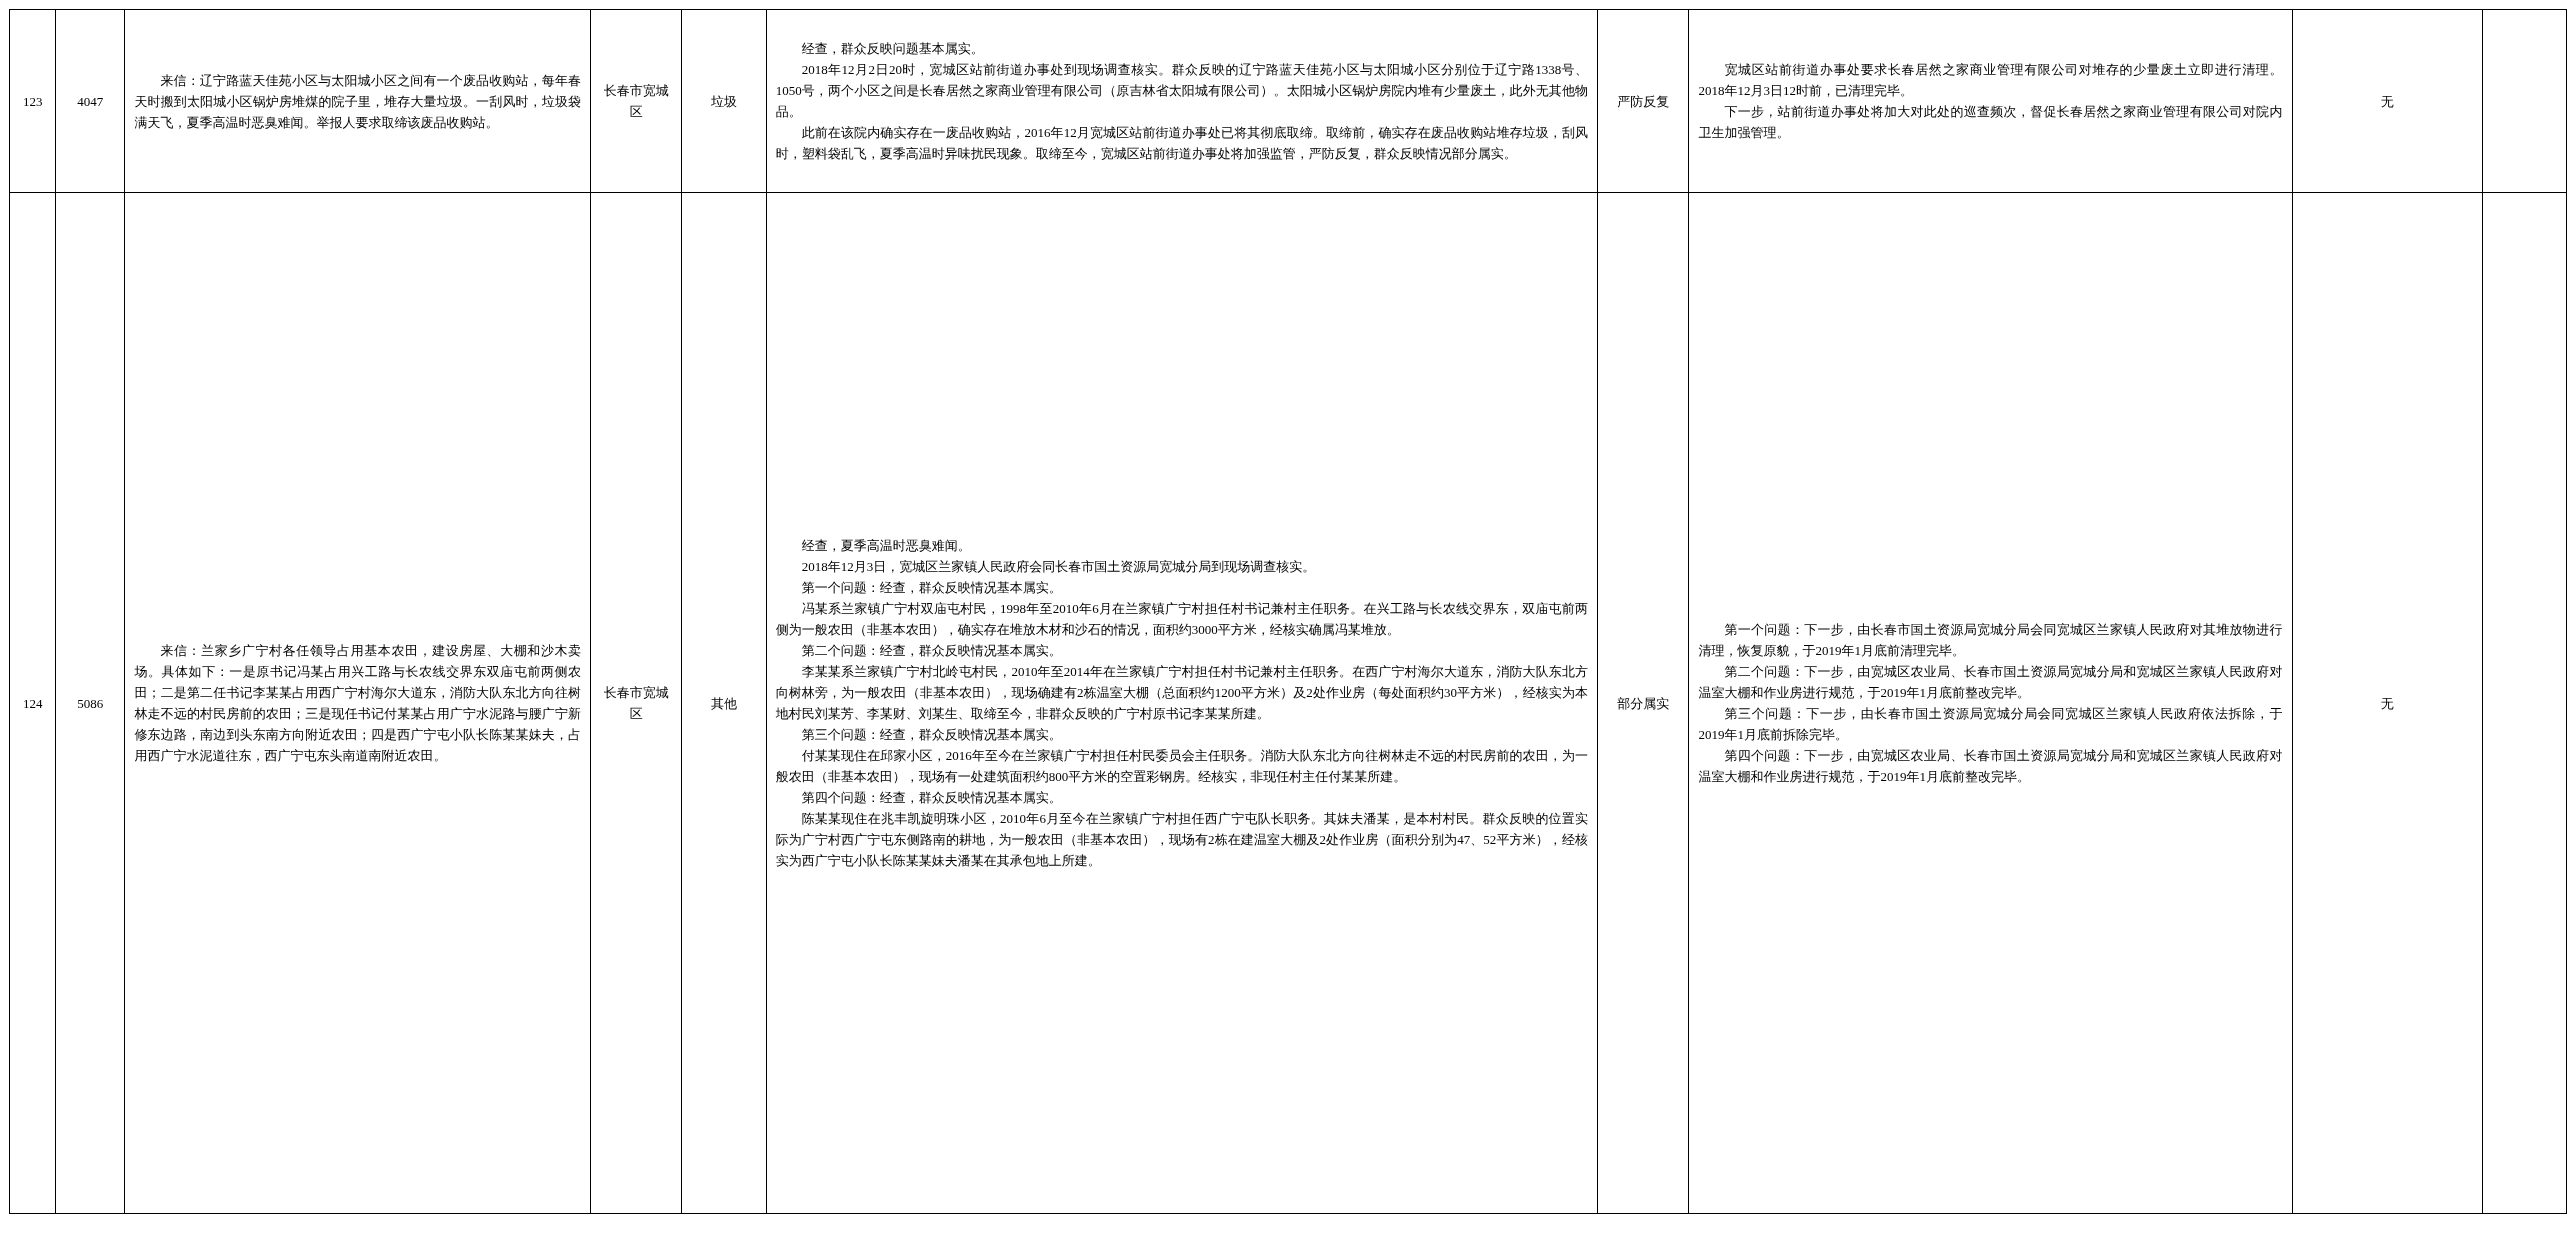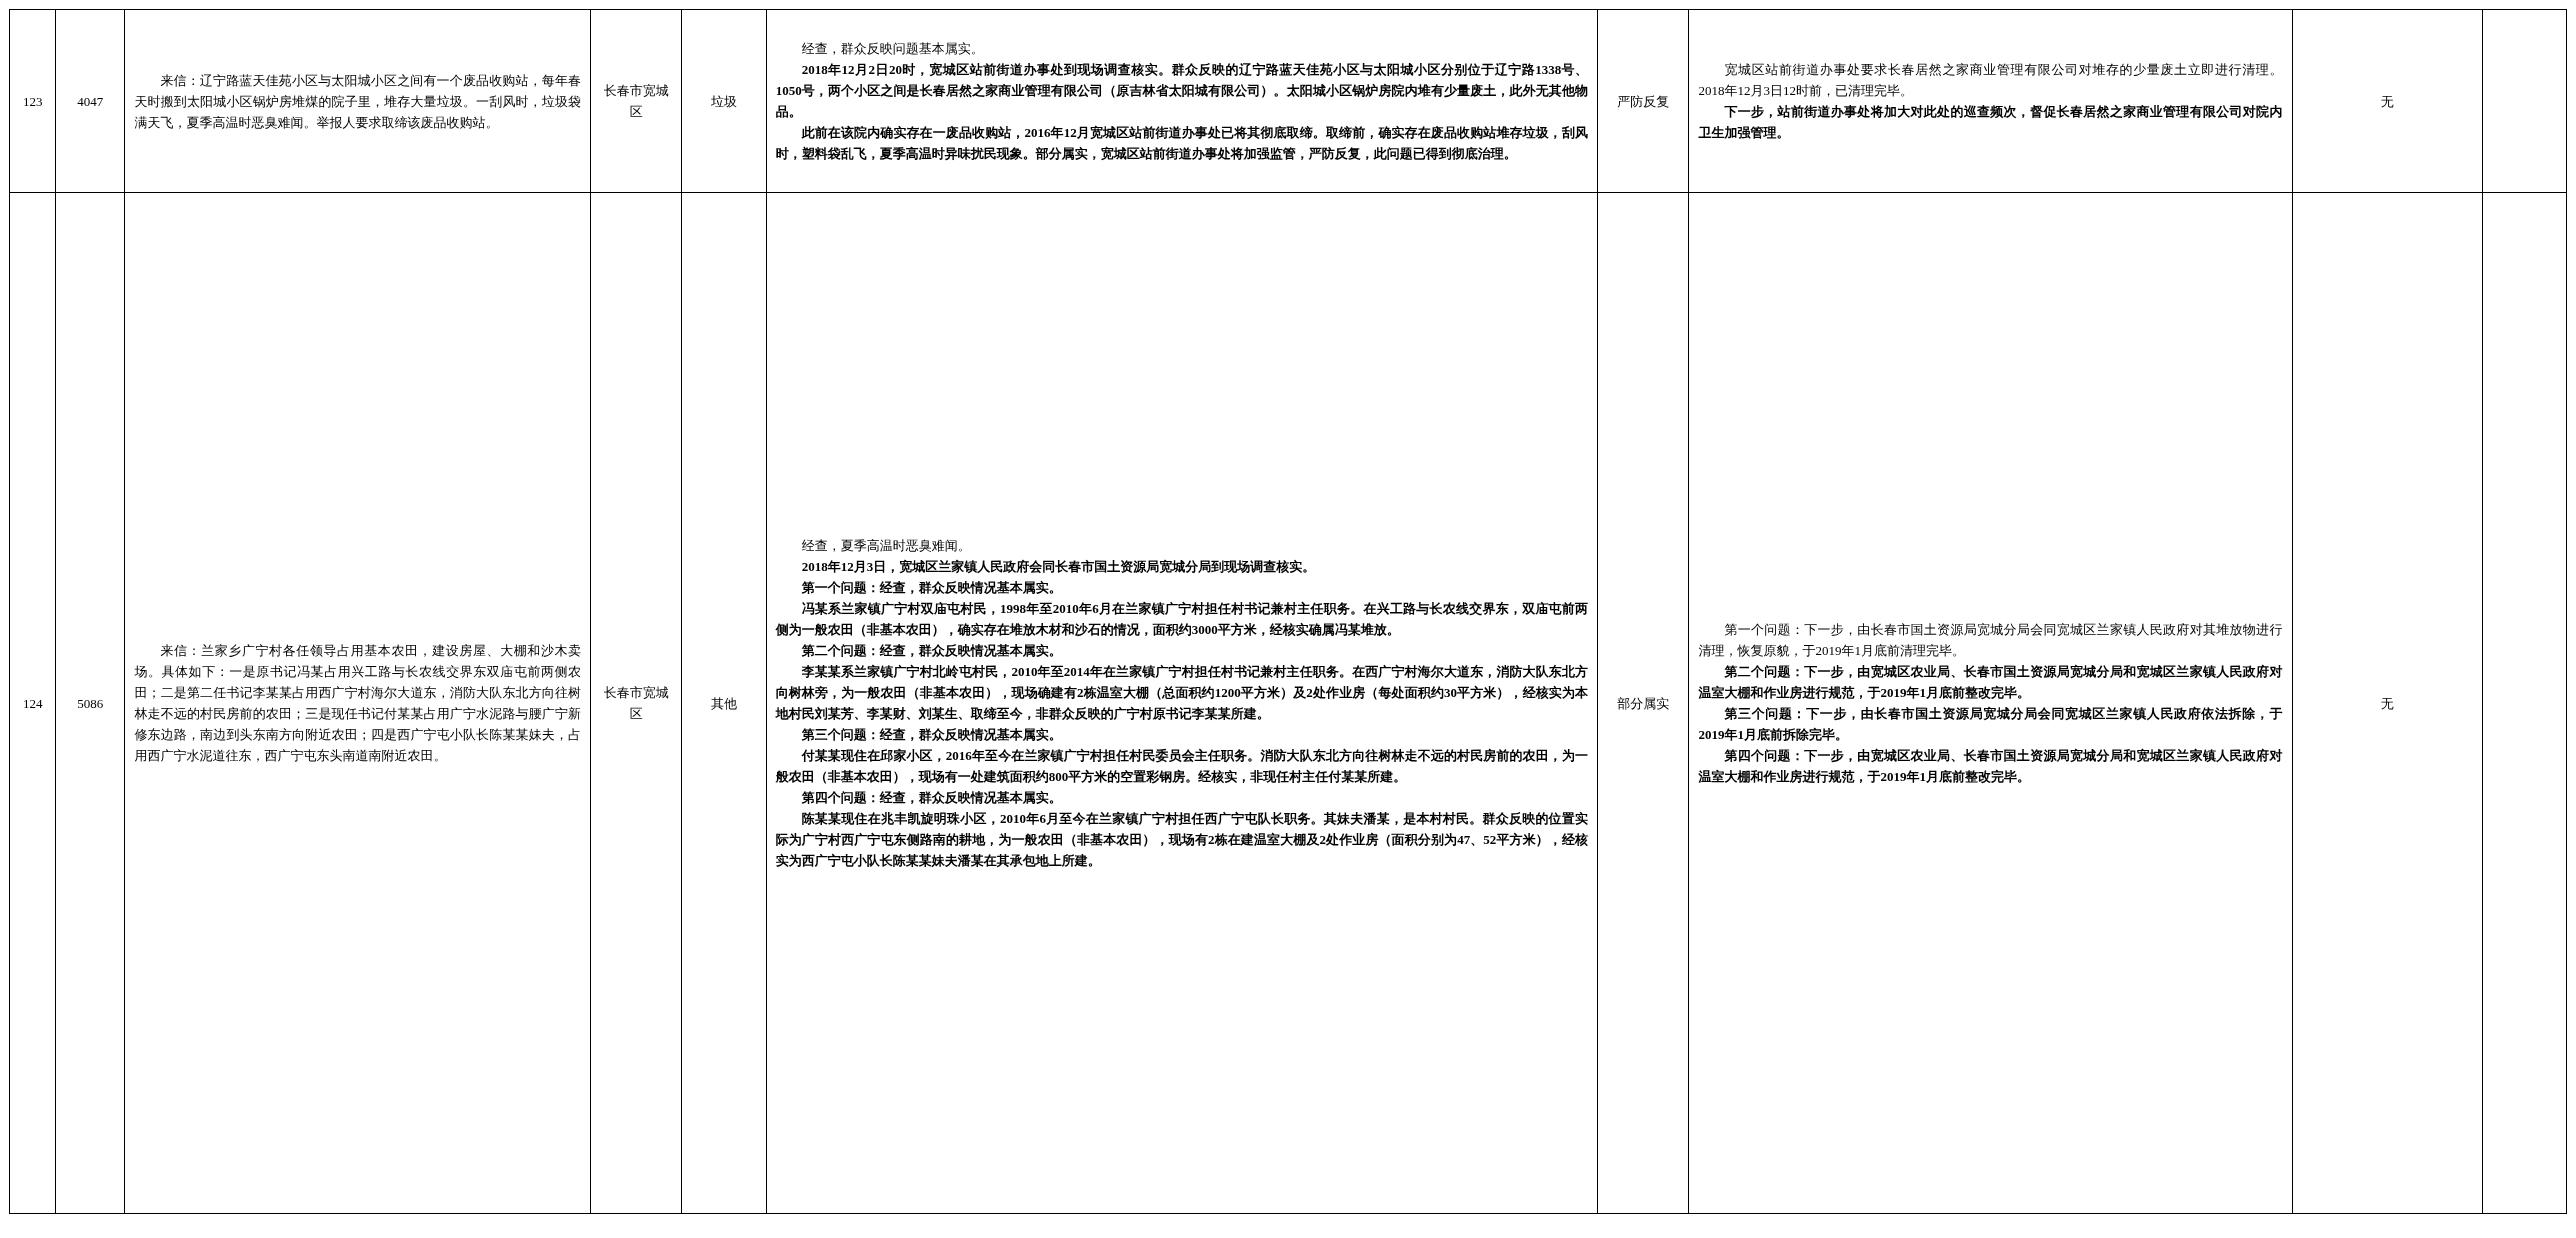--- a/index.html
+++ b/index.html
@@ -56,21 +56,20 @@
     text-indent: 2em;
   }
   .para {
     margin: 0;
     text-indent: 2em;
     text-align: justify;
     text-justify: inter-ideograph;
   }
   .para + .para {
     margin-top: 0;
-    font-weight: bold;
   }
   .small-pad {
     padding: 6.1px 4.6px;
   }
   .row-1 td { height: 183px; }
   .row-2 td { height: 1021px; }
   .vtop { vertical-align: top; }
 </style>
 </head>
 <body>
@@ -92,21 +91,21 @@
     <tbody>
       <tr class="row-1">
         <td class="cell-center small-pad">123</td>
         <td class="cell-center small-pad">4047</td>
         <td class="cell-justify indent2">来信：辽宁路蓝天佳苑小区与太阳城小区之间有一个废品收购站，每年春天时搬到太阳城小区锅炉房堆煤的院子里，堆存大量垃圾。一刮风时，垃圾袋满天飞，夏季高温时恶臭难闻。举报人要求取缔该废品收购站。</td>
         <td class="cell-center small-pad">长春市宽城区</td>
         <td class="cell-center small-pad">垃圾</td>
         <td class="vtop">
           <p class="para">经查，群众反映问题基本属实。</p>
           <p class="para">2018年12月2日20时，宽城区站前街道办事处到现场调查核实。群众反映的辽宁路蓝天佳苑小区与太阳城小区分别位于辽宁路1338号、1050号，两个小区之间是长春居然之家商业管理有限公司（原吉林省太阳城有限公司）。太阳城小区锅炉房院内堆有少量废土，此外无其他物品。</p>
-          <p class="para">此前在该院内确实存在一废品收购站，2016年12月宽城区站前街道办事处已将其彻底取缔。取缔前，确实存在废品收购站堆存垃圾，刮风时，塑料袋乱飞，夏季高温时异味扰民现象。部分属实，宽城区站前街道办事处将加强监管，严防反复，此问题已得到彻底治理。</p>
+          <p class="para">此前在该院内确实存在一废品收购站，2016年12月宽城区站前街道办事处已将其彻底取缔。取缔前，确实存在废品收购站堆存垃圾，刮风时，塑料袋乱飞，夏季高温时异味扰民现象。取缔至今，宽城区站前街道办事处将加强监管，严防反复，群众反映情况部分属实。</p>
         </td>
         <td class="cell-center small-pad">严防反复</td>
         <td class="vtop">
           <p class="para">宽城区站前街道办事处要求长春居然之家商业管理有限公司对堆存的少量废土立即进行清理。2018年12月3日12时前，已清理完毕。</p>
           <p class="para">下一步，站前街道办事处将加大对此处的巡查频次，督促长春居然之家商业管理有限公司对院内卫生加强管理。</p>
         </td>
         <td class="cell-center small-pad">无</td>
         <td class="cell-center small-pad"></td>
       </tr>
       <tr class="row-2">

